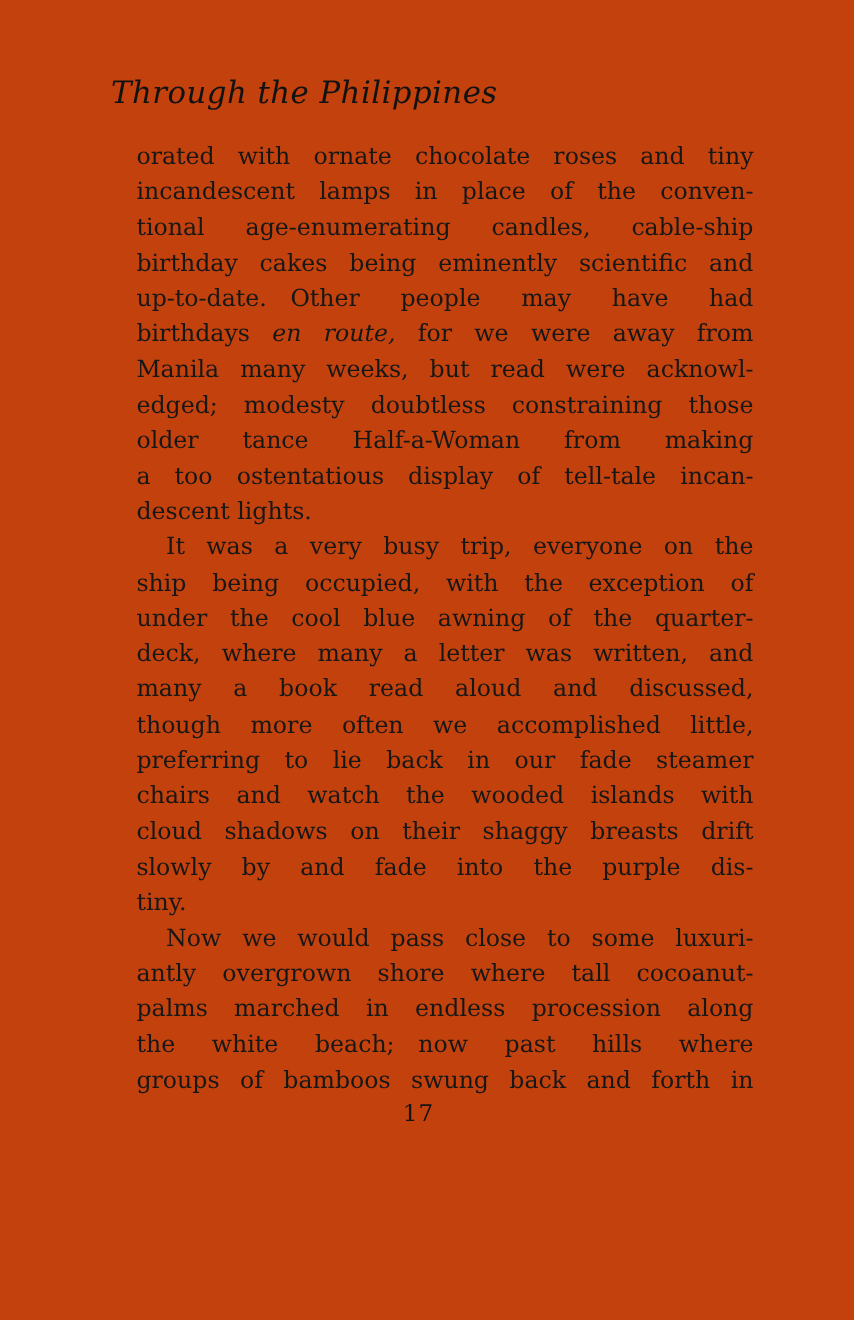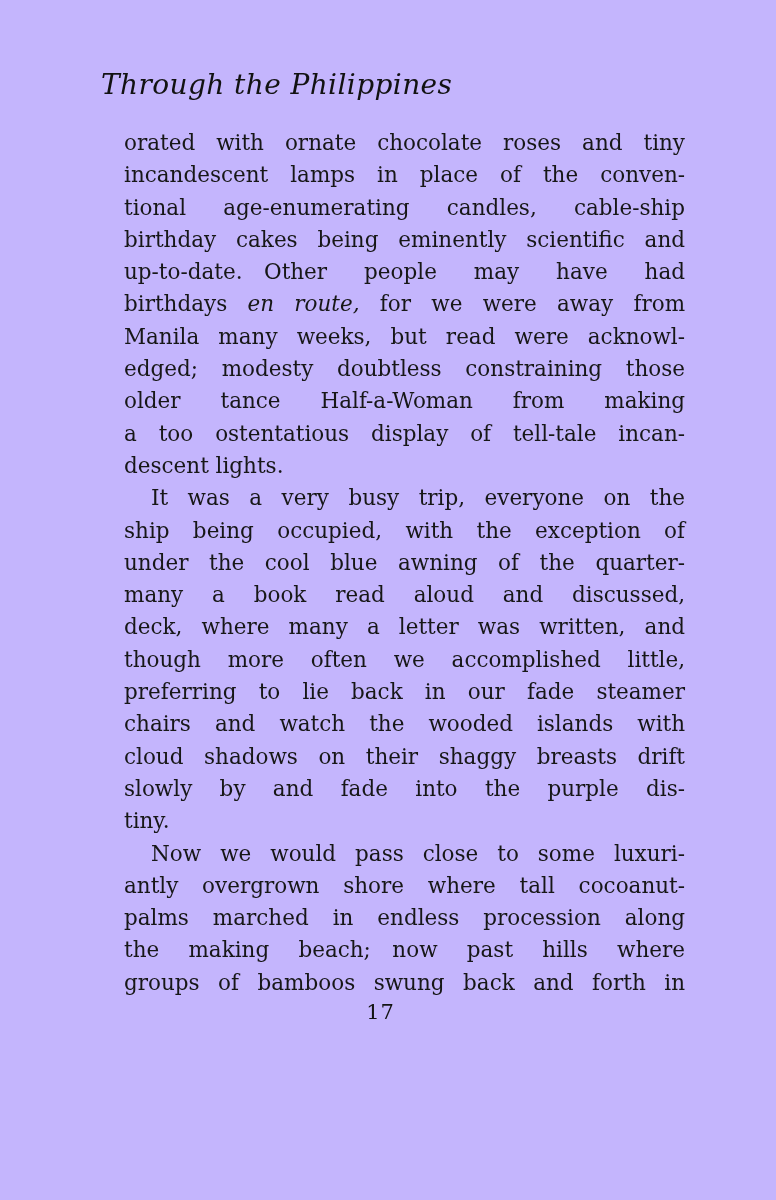--- a/index.html
+++ b/index.html
@@ -5,21 +5,21 @@
   html, body {
     margin: 0;
     padding: 0;
     background: #f4f3f0;
   }
   .page {
     position: relative;
     width: 776px;
     height: 1200px;
     margin: 0 auto;
-    background: #c4b5fd;
+    background: #c2410c;
     color: #171717;
     font-family: "DejaVu Serif", serif;
     overflow: hidden;
   }
   .running-header {
     position: absolute;
     left: 101px;
     top: 68px;
     font-style: italic;
     font-size: 28px;
@@ -80,32 +80,32 @@
         <div class="line"><span>Manila many weeks, but read were acknowl-</span></div>
         <div class="line"><span>edged; modesty doubtless constraining those</span></div>
         <div class="line"><span>older tance Half-a-Woman from making</span></div>
         <div class="line"><span>a too ostentatious display of tell-tale incan-</span></div>
         <div class="line last"><span>descent lights.</span></div>
       </div>
       <div class="paragraph">
         <div class="line indent"><span>It was a very busy trip, everyone on the</span></div>
         <div class="line"><span>ship being occupied, with the exception of</span></div>
         <div class="line"><span>under the cool blue awning of the quarter-</span></div>
+        <div class="line"><span>deck, where many a letter was written, and</span></div>
         <div class="line"><span>many a book read aloud and discussed,</span></div>
-        <div class="line"><span>deck, where many a letter was written, and</span></div>
         <div class="line"><span>though more often we accomplished little,</span></div>
         <div class="line"><span>preferring to lie back in our fade steamer</span></div>
         <div class="line"><span>chairs and watch the wooded islands with</span></div>
         <div class="line"><span>cloud shadows on their shaggy breasts drift</span></div>
         <div class="line"><span>slowly by and fade into the purple dis-</span></div>
         <div class="line last"><span>tiny.</span></div>
       </div>
       <div class="paragraph">
         <div class="line indent"><span>Now we would pass close to some luxuri-</span></div>
         <div class="line"><span>antly overgrown shore where tall cocoanut-</span></div>
         <div class="line"><span>palms marched in endless procession along</span></div>
-        <div class="line"><span>the making beach; now past hills where</span></div>
+        <div class="line"><span>the white beach; now past hills where</span></div>
         <div class="line"><span>groups of bamboos swung back and forth in</span></div>
       </div>
     </div>
 
   <div class="page-number">17</div>
 </div>
 
 </body></html>

